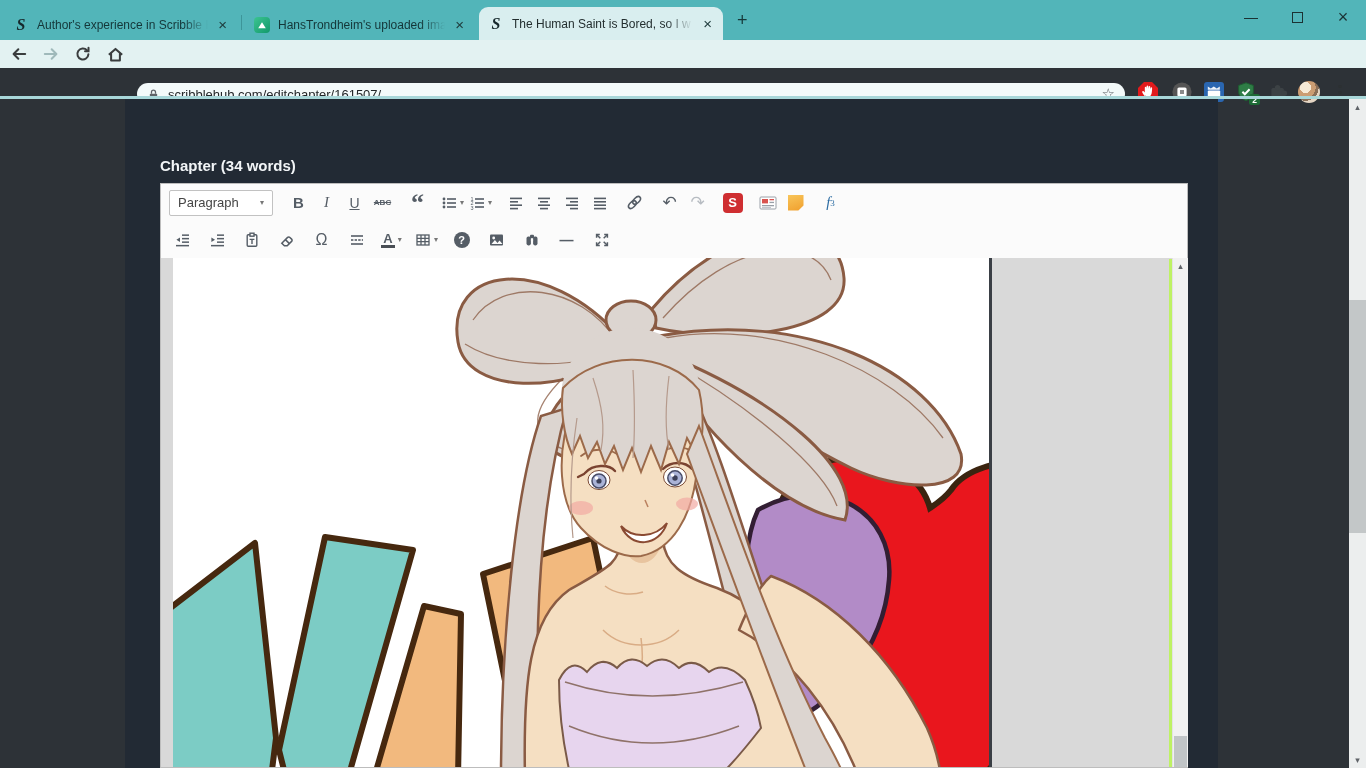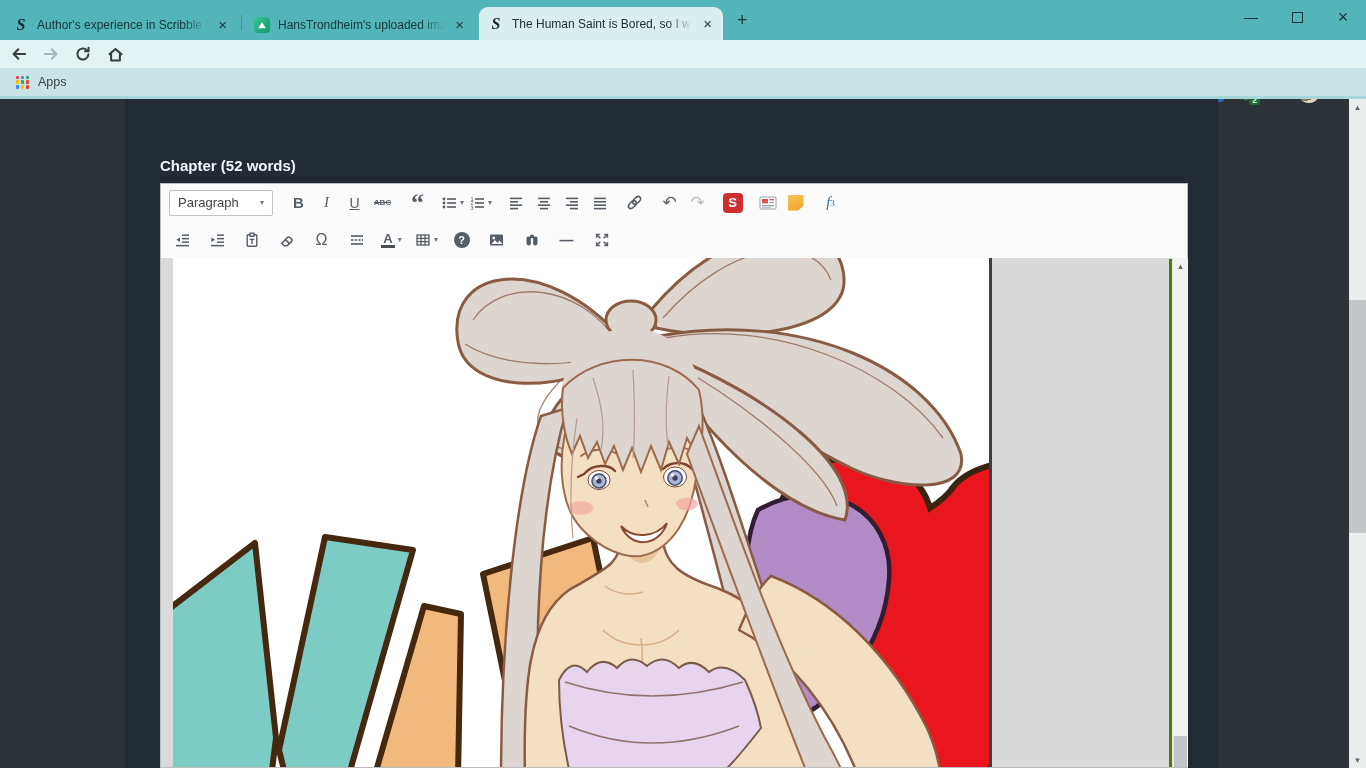--- a/index.html
+++ b/index.html
@@ -45,21 +45,21 @@
   .appslbl{font-size:12.5px;color:#3b4043;}
   .tealline{position:absolute;left:0;top:96px;right:0;height:3px;background:#a8d7d9;}
   
   .webcol{position:absolute;left:125px;top:99px;width:1093px;bottom:0;background:#222a34;}
   .addpoll{position:absolute;left:165px;top:115px;width:1023px;height:28px;background:#1f2a38;
            border:1px solid #31435a;box-sizing:border-box;display:flex;align-items:center;
            gap:7px;padding:0 10px;color:#c6ccd3;font-size:13.5px;}
   .pollarrow{position:absolute;right:9px;top:7px;width:0;height:0;border-left:9px solid #ccd2d7;
              border-top:7px solid transparent;border-bottom:7px solid transparent;}
   .chapter{position:absolute;left:160px;top:157px;color:#f2f5f7;font-weight:bold;font-size:15px;}
-  .editor{position:absolute;left:160px;top:183px;width:1028px;height:585px;background:#4d7c0f;
+  .editor{position:absolute;left:160px;top:183px;width:1028px;height:585px;background:#bef264;
           border:1px solid #bdbdbd;box-sizing:border-box;}
   .tbarea{position:absolute;left:0;top:0;right:0;height:74px;background:#fbfbfb;
           border-bottom:1px solid #d9d9d9;}
   .trow{display:flex;align-items:center;height:37px;padding-left:8px;gap:3px;}
   .tb{display:flex;align-items:center;justify-content:center;min-width:25px;height:26px;
       color:#555d66;flex:none;}
   .mg{margin-left:7px;}
   .fsel{width:104px;height:26px;border:1px solid #c2c2c2;background:#fff;border-radius:2px;
         display:flex;align-items:center;justify-content:space-between;padding:0 8px;
         font-size:13px;color:#454545;margin-right:10px;box-sizing:border-box;}
@@ -197,40 +197,26 @@
         </svg>
     </span>
     <span class="avatar" style="left:1298px;"></span>
     <span class="kebab" style="left:1338px;">
         <i></i>
         <i></i>
         <i></i>
       </span>
   </div>
 
-  <div class="bookbar">
-    <span class="appsgrid">
-      <i style="background:#ea4335"></i>
-        <i style="background:#4285f4"></i>
-        <i style="background:#34a853"></i>
-      <i style="background:#fbbc05"></i>
-        <i style="background:#34a853"></i>
-        <i style="background:#ea4335"></i>
-      <i style="background:#4285f4"></i>
-        <i style="background:#fbbc05"></i>
-        <i style="background:#ea4335"></i>
-    </span>
-    <span class="appslbl">Apps</span>
-  </div>
   <div class="tealline"></div>
 
   <div class="webcol"></div>
 
 
-  <div class="chapter">Chapter (52 words)</div>
+  <div class="chapter">Chapter (34 words)</div>
 
   <div class="editor">
     <div class="tbarea">
 
       <div class="trow">
         <div class="fsel">
           <span>Paragraph</span>
           <span class="caret">▾</span>
         </div>
         <span class="tb bold">B</span>

